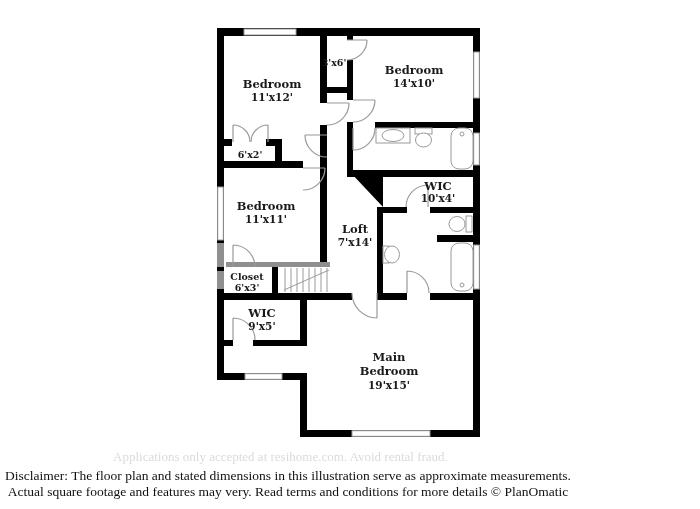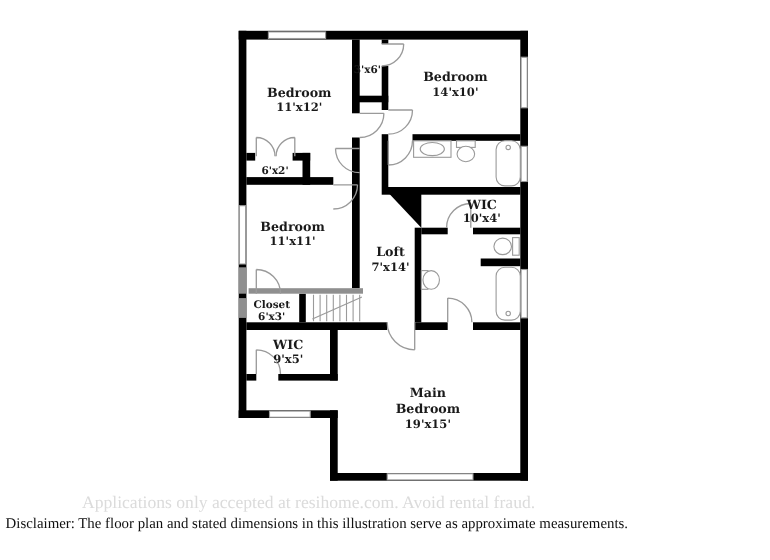--- a/index.html
+++ b/index.html
@@ -3,21 +3,21 @@
 <meta charset="utf-8">
 <style>
   html,body{margin:0;padding:0;background:#fff;}
   .stage{position:relative;width:700px;height:509px;background:#fff;overflow:hidden;
          font-family:"DejaVu Serif",serif;}
   svg text{font-family:"DejaVu Serif",serif;font-weight:bold;fill:#1a1a1a;}
   .room-name{font-size:11.5px;}
   .room-dims{font-size:10.5px;}
   .room-small{font-size:9.5px;}
   .watermark{position:absolute;left:0;top:449px;width:561px;text-align:center;
-             font-family:"Liberation Serif",serif;font-size:16px;color:#dbdbdb;}
+             font-family:"Liberation Serif",serif;font-size:13px;color:#dbdbdb;}
   .disclaimer{position:absolute;left:0;top:468px;width:576px;text-align:center;
               font-family:"Liberation Serif",serif;font-size:13.5px;line-height:15.5px;color:#101010;}
 </style>
 </head>
 <body>
 
 <div class="stage">
 
   <svg width="700" height="509" viewBox="0 0 700 509">
 
@@ -167,15 +167,16 @@
       <text class="room-name" x="389" y="375">Bedroom</text>
       <text class="room-dims" x="389" y="389">19'x15'</text>
     </g>
   </svg>
 
   
   <div class="watermark">Applications only accepted at resihome.com. Avoid rental fraud.</div>
 
   <div class="disclaimer">
     <div>Disclaimer: The floor plan and stated dimensions in this illustration serve as approximate measurements.</div>
+    <div>Actual square footage and features may very. Read terms and conditions for more details © PlanOmatic</div>
   </div>
 
 </div>
 
 </body></html>

